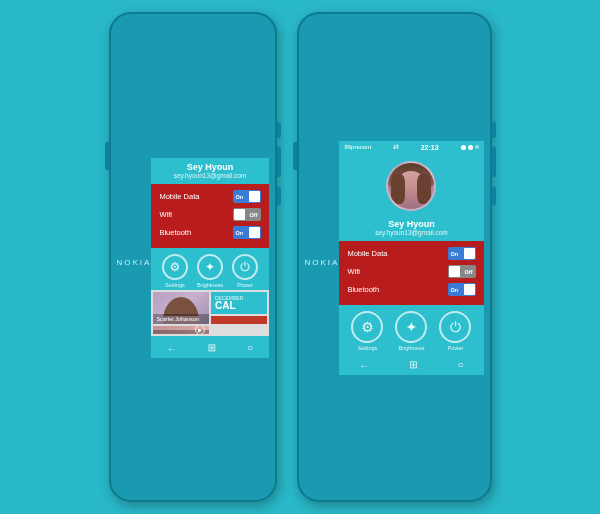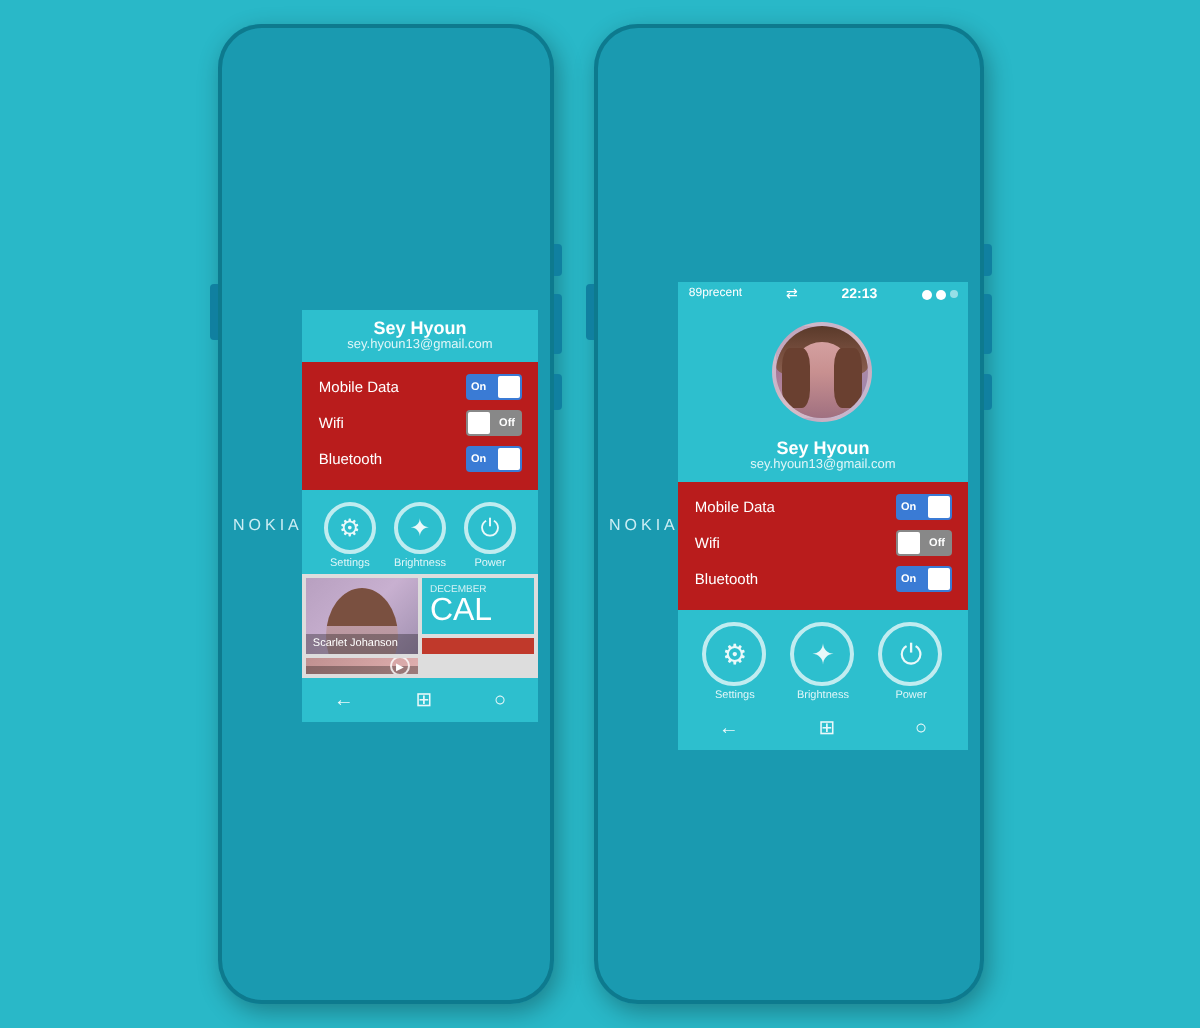--- a/index.html
+++ b/index.html
@@ -352,23 +352,23 @@
       align-items: flex-start;
       justify-content: flex-start;
       padding: 3px 4px;
     }
     .cal-month {
       font-size: 5px;
       color: rgba(255,255,255,0.8);
       text-transform: uppercase;
     }
     .cal-label {
-      font-size: 16px;
-      color: #fff;
-      font-weight: 400;
+      font-size: 10px;
+      color: #fff;
+      font-weight: 700;
       line-height: 1;
     }
   </style>
 </head>
 <body>
 
 <div class="phone">
   <div class="side-btn-left"></div>
   <div class="side-btn-right"></div>
   <div class="side-btn-right2"></div>

